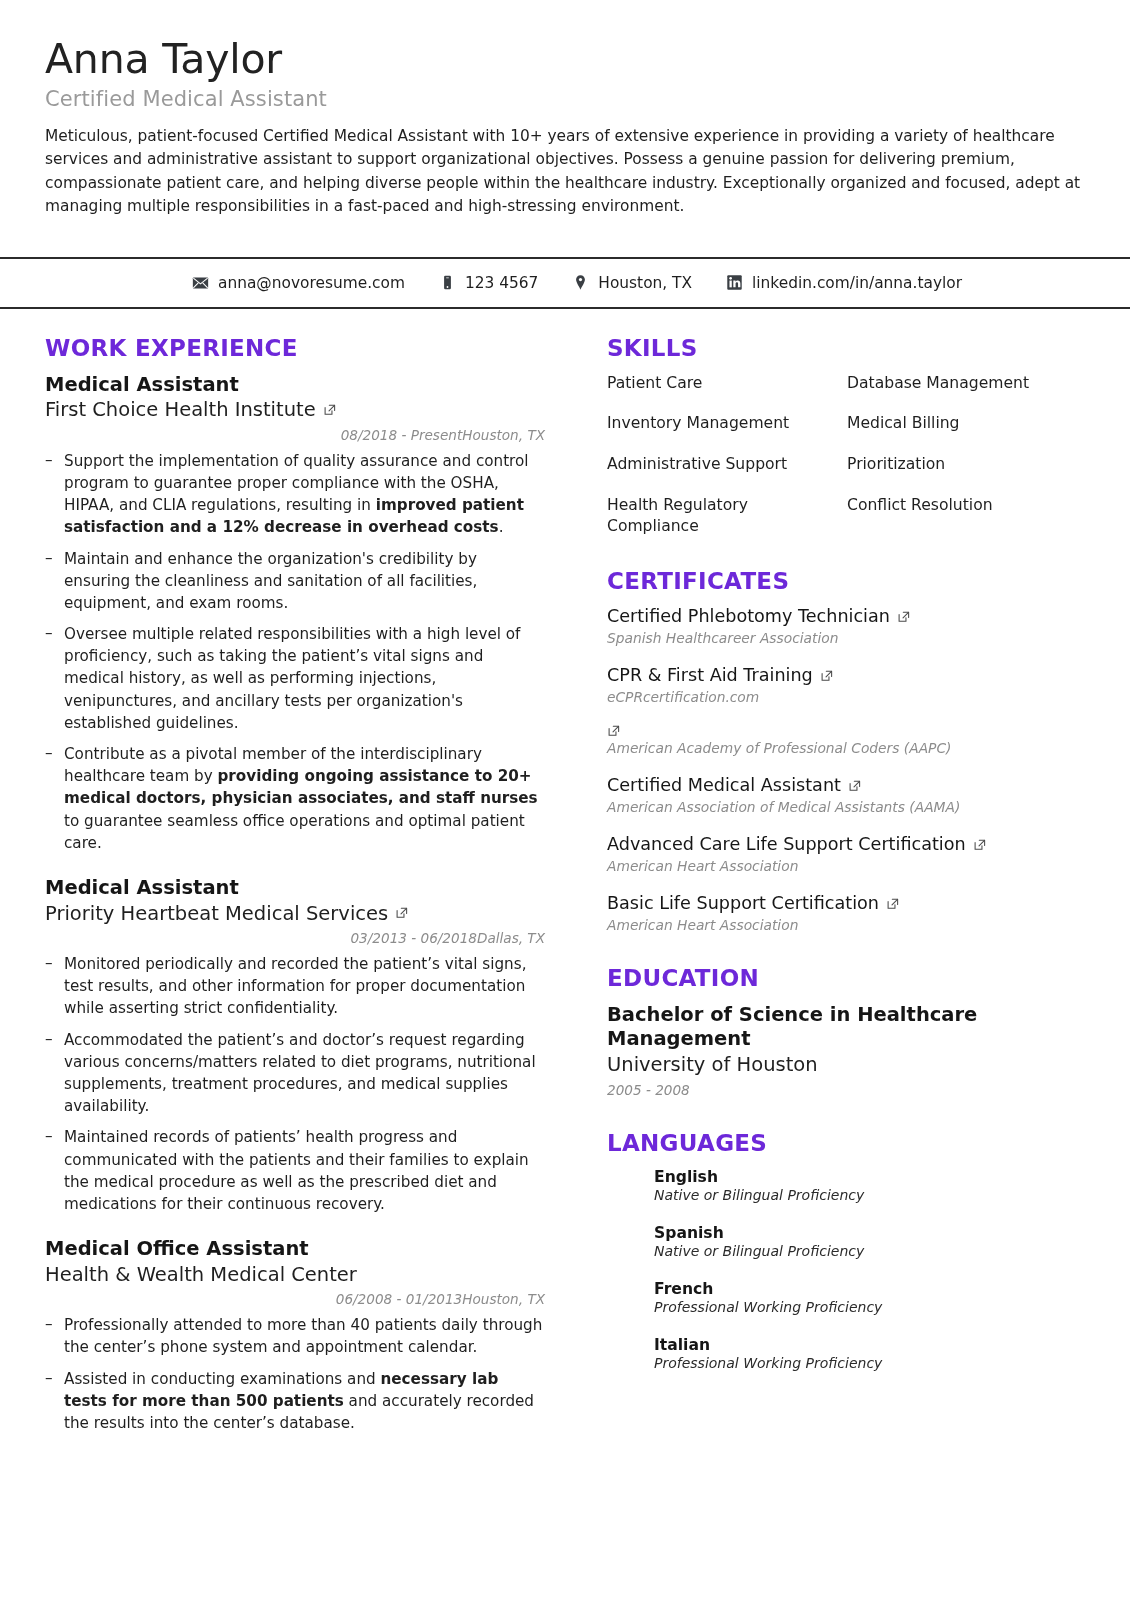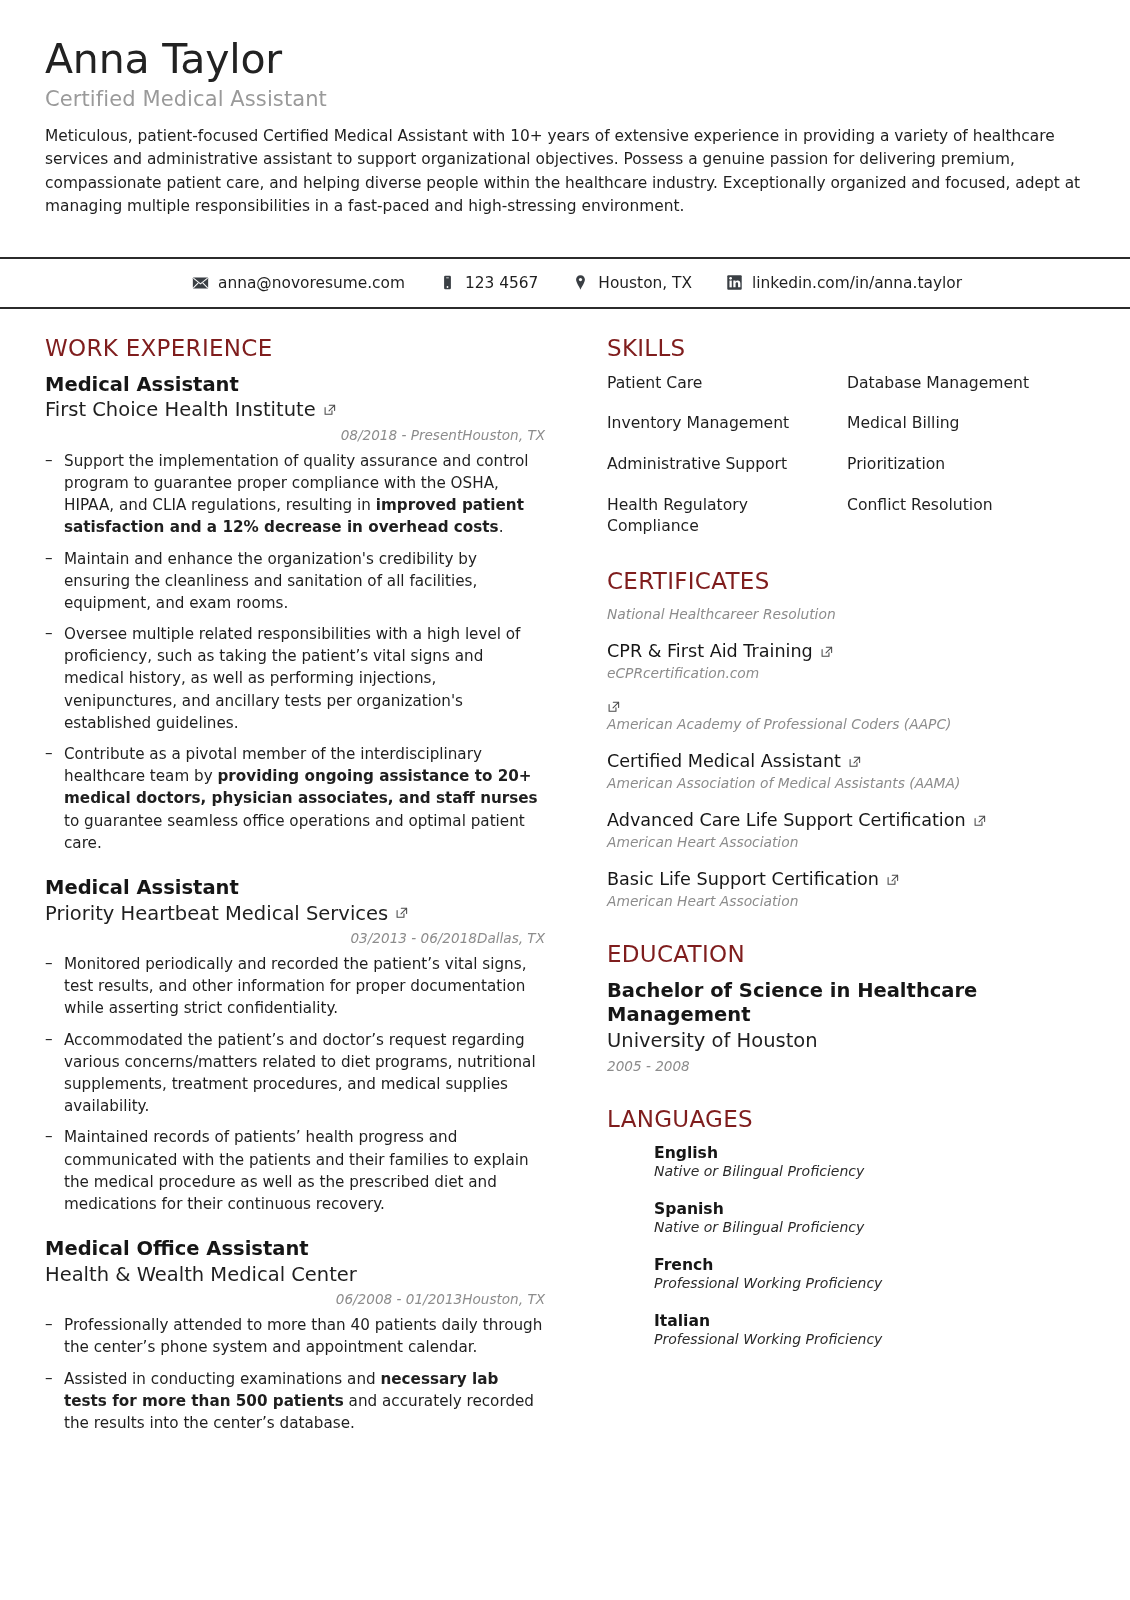--- a/index.html
+++ b/index.html
@@ -79,23 +79,23 @@
     padding: 26px 45px 40px 45px;
     gap: 62px;
     align-items: flex-start;
   }
   .col-left  { width: 500px; flex: none; }
   .col-right { width: 460px; flex: none; }
 
   .section { margin-bottom: 6px; }
   .section-title {
     font-size: 23px;
-    font-weight: 400;
+    font-weight: 700;
     letter-spacing: 0.3px;
-    color: #7f1d1d;
+    color: #6d28d9;
     margin-bottom: 12px;
     text-transform: uppercase;
   }
   .section + .section { margin-top: 32px; }
 
   
   .entry { margin-bottom: 22px; }
   .entry-title {
     font-size: 19.5px;
     font-weight: 700;
@@ -351,21 +351,31 @@
             <div class="skill">Prioritization</div>
             <div class="skill">Health Regulatory Compliance</div>
             <div class="skill">Conflict Resolution</div>
           </div>
       </div>
 
       <div class="section">
         <div class="section-title">CERTIFICATES</div>
         <div id="certificates-list">
             <div class="cert">
-              <div class="cert-issuer">National Healthcareer Resolution</div>
+              <div class="cert-name">
+                <span>Certified Phlebotomy Technician</span>
+                <span class="ext-link">
+                  <svg width="14" height="14" viewBox="0 0 20 20">
+                    <path d="M3 6.4v9.8h9.8v-5" stroke="#4a4a4a" stroke-width="1.5" fill="none" stroke-linecap="round"></path>
+                    <path d="M9 3.2h7.6v7.4" stroke="#4a4a4a" stroke-width="1.5" fill="none" stroke-linecap="round" stroke-linejoin="round"></path>
+                    <path d="M16.4 3.4 L8.6 11.2" stroke="#4a4a4a" stroke-width="1.5" fill="none" stroke-linecap="round"></path>
+                  </svg>
+                </span>
+              </div>
+              <div class="cert-issuer">Spanish Healthcareer Association</div>
             </div>
             <div class="cert">
               <div class="cert-name">
                 <span>CPR &amp; First Aid Training</span>
                 <span class="ext-link">
                   <svg width="14" height="14" viewBox="0 0 20 20">
                     <path d="M3 6.4v9.8h9.8v-5" stroke="#4a4a4a" stroke-width="1.5" fill="none" stroke-linecap="round"></path>
                     <path d="M9 3.2h7.6v7.4" stroke="#4a4a4a" stroke-width="1.5" fill="none" stroke-linecap="round" stroke-linejoin="round"></path>
                     <path d="M16.4 3.4 L8.6 11.2" stroke="#4a4a4a" stroke-width="1.5" fill="none" stroke-linecap="round"></path>
                   </svg>

